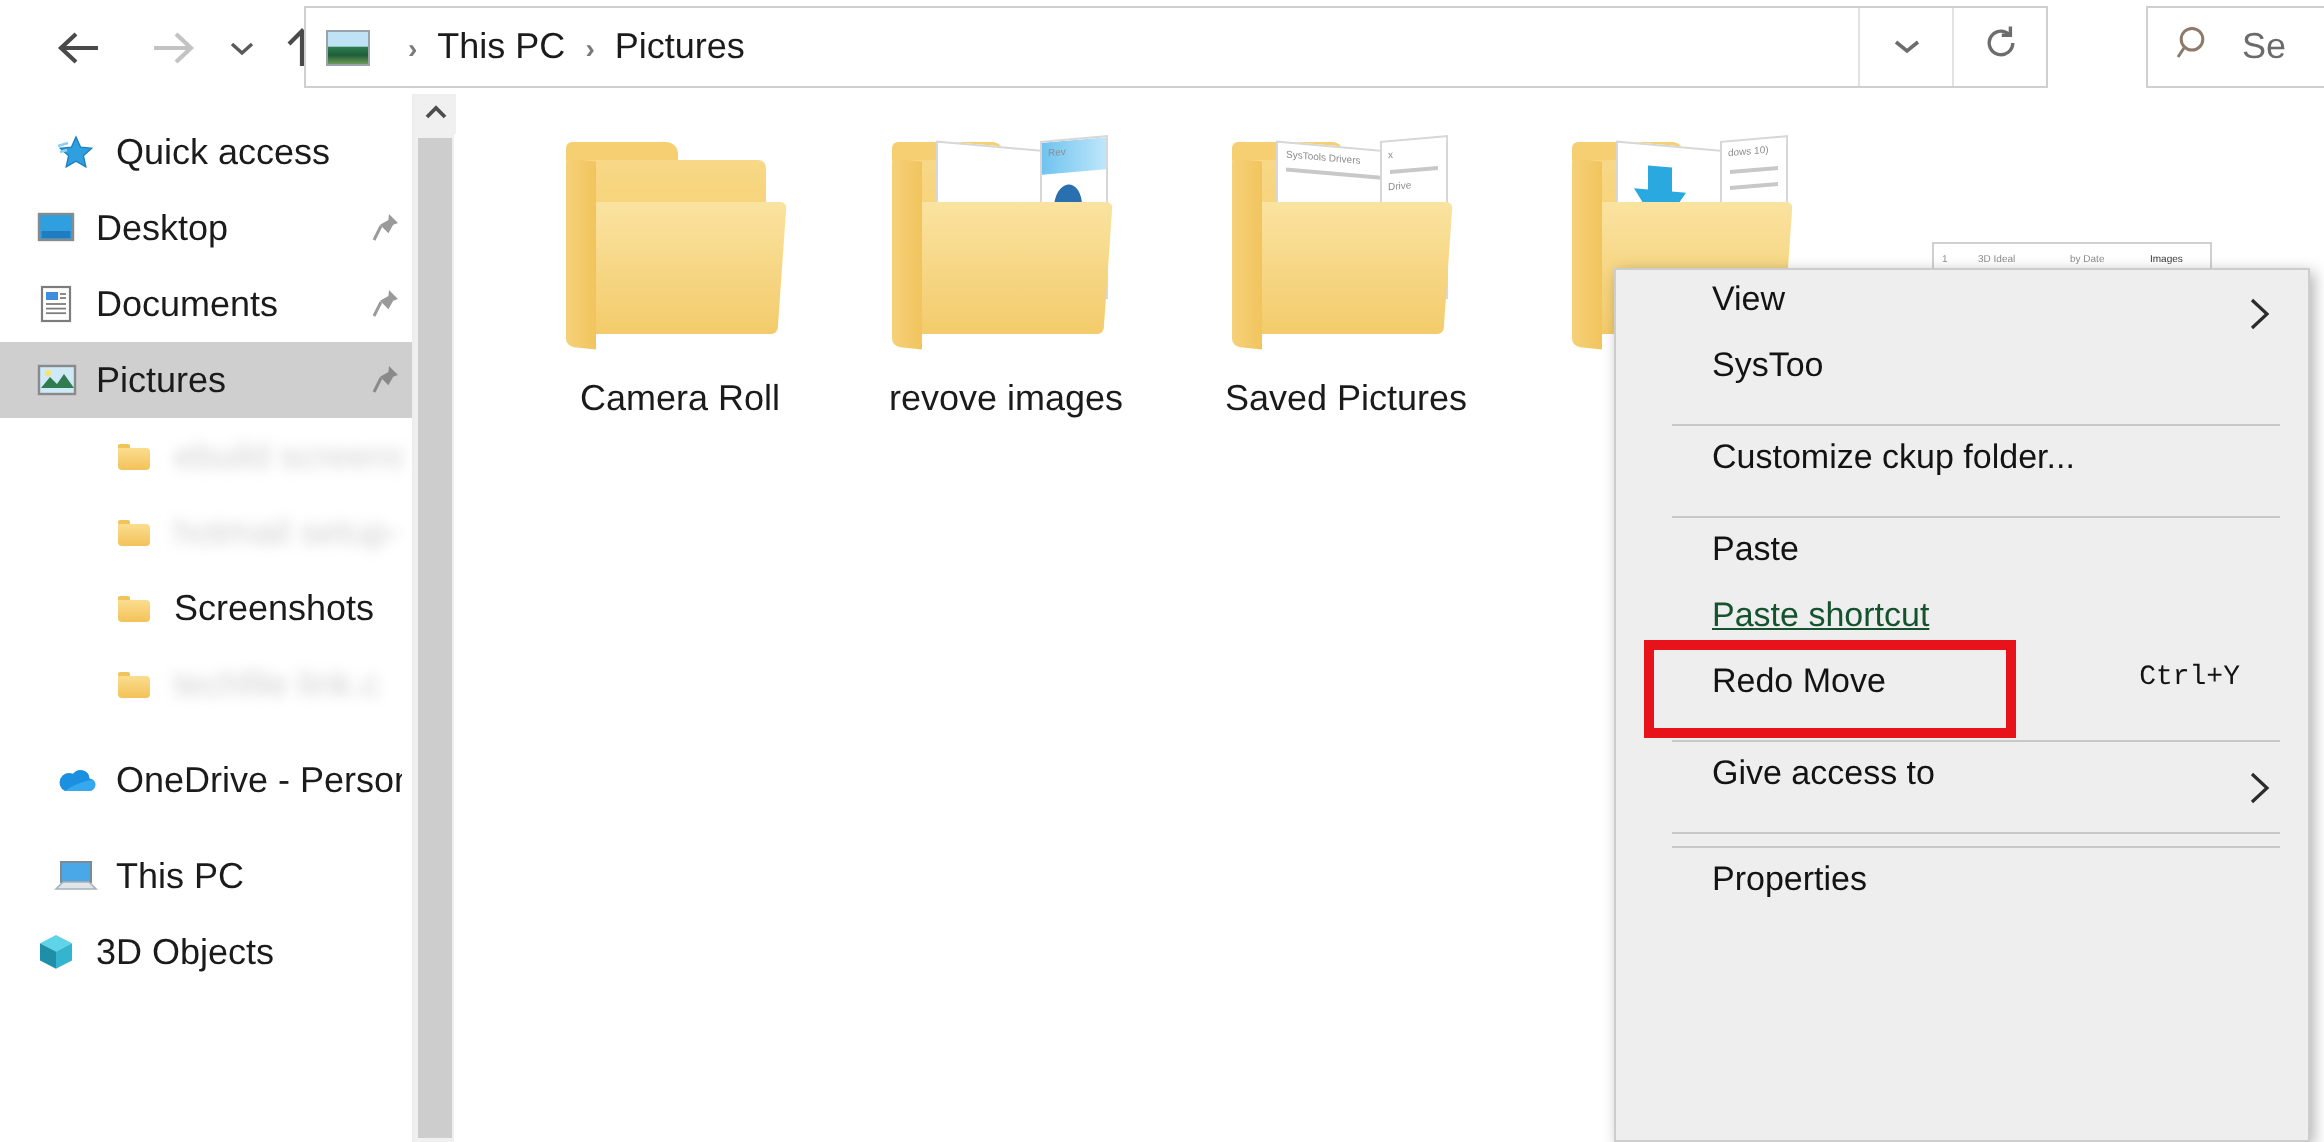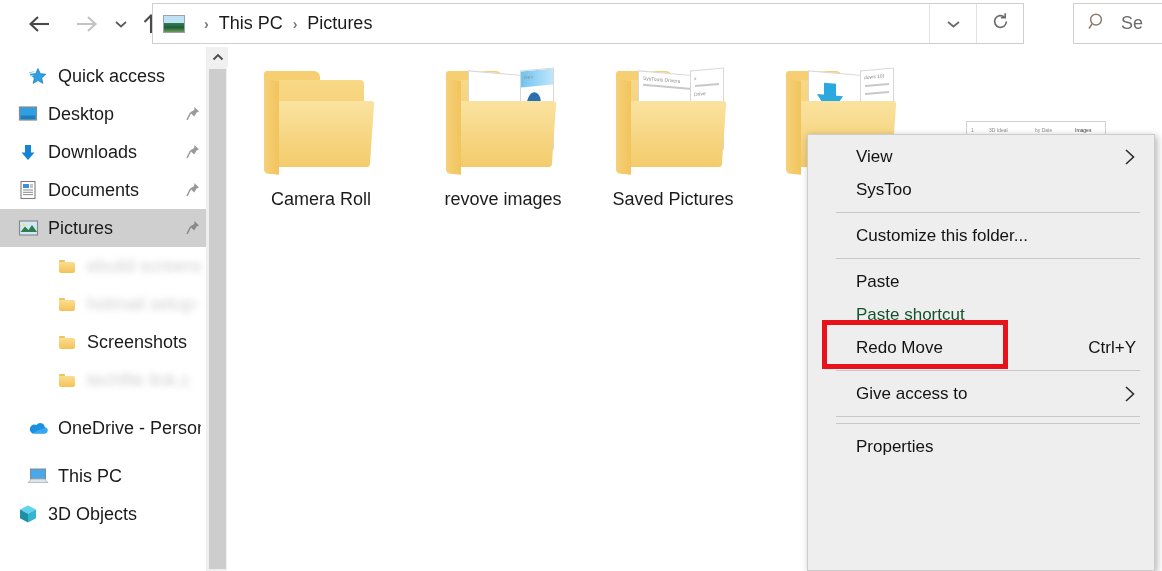--- a/index.html
+++ b/index.html
@@ -212,28 +212,29 @@
   .tiny-txt { position:absolute; font-size:5px; color:#8d8d8d; white-space:nowrap;}
 
   
   .ctxmenu {
     position:absolute; left:807px; top:134px; width:348px; height:437px;
     background:#eeeeee; border:1px solid #cdcdcd;
     box-shadow: 2px 2px 7px rgba(0,0,0,.30);
     z-index: 40;
   }
   .mi {
-    position:relative; height:33px; display:flex; align-items:center;
-    padding-left:48px; cursor:pointer;
+    position:relative; height:33px; display:flex; align-items:flex-start;
+    padding-left:48px; padding-right:16px; cursor:pointer;
   }
   .mi-label { font-size:17px; color:#131313; white-space:nowrap; }
   .mi.disabled .mi-label { color:#14532d;text-decoration:underline; }
   .mi-accel {
-    margin-left:auto; font-size:17px; color:#131313; white-space:nowrap;
+    margin-left:auto; font-size:14px; color:#131313; white-space:nowrap;
     padding-right:18px;
+    font-family:Liberation Mono, monospace;
   }
   .mi-arrow {
     position:absolute; right:18px; top:50%; transform:translateY(-50%);
     width:12px; height:18px;
   }
   .mi-sep {
     height:1px; background:#c8c8c8; margin:6px 14px 6px 28px;
   }
   .ctx-space { height:5px; }
 
@@ -345,35 +346,20 @@
       </span>
       <span class="side-label">Desktop</span>
       <span class="pin">
         <svg width="14" height="16" viewBox="0 0 14 16">
           <path d="M8.5 1 L13 5.5 L10.6 6.4 L8.2 10.6 L4 6.4 L8.2 4 Z" fill="#9a9a9a"></path>
           <line x1="4.5" y1="7" x2="1" y2="14" stroke="#9a9a9a" stroke-width="1.5"></line>
         </svg>
       </span>
     </div>
 
-    <div class="side-item ind-1">
-      <span class="side-ico">
-        <svg width="20" height="19" viewBox="0 0 20 19">
-          <rect x="7" y="2" width="6" height="8" fill="#1583d4"></rect>
-          <path d="M3.5 9.5 L10 17 L16.5 9.5 Z" fill="#1583d4"></path>
-        </svg>
-      </span>
-      <span class="side-label">Downloads</span>
-      <span class="pin">
-        <svg width="14" height="16" viewBox="0 0 14 16">
-          <path d="M8.5 1 L13 5.5 L10.6 6.4 L8.2 10.6 L4 6.4 L8.2 4 Z" fill="#9a9a9a"></path>
-          <line x1="4.5" y1="7" x2="1" y2="14" stroke="#9a9a9a" stroke-width="1.5"></line>
-        </svg>
-      </span>
-    </div>
 
     <div class="side-item ind-1">
       <span class="side-ico">
         <svg width="18" height="20" viewBox="0 0 18 20">
           <rect x="2" y="1.5" width="14" height="17" fill="#ffffff" stroke="#7d7d7d" stroke-width="1.1"></rect>
           <rect x="4" y="4" width="6" height="4" fill="#3f8ddb"></rect>
           <g stroke="#7d7d7d" stroke-width=".9">
             <line x1="11" y1="5" x2="14" y2="5"></line>
             <line x1="11" y1="7" x2="14" y2="7"></line>
             <line x1="4" y1="10" x2="14" y2="10"></line>
@@ -479,21 +465,21 @@
         <svg width="12" height="9" viewBox="0 0 12 9">
           <path d="M1.5 6.5 L6 2 L10.5 6.5" fill="none" stroke="#4d4d4d" stroke-width="1.9"></path>
         </svg>
       </span>
     </div>
     <div class="sb-thumb"></div>
   </div>
 
   <div class="content">
 
-    <div class="tile" style="left:3px; top:14px;">
+    <div class="tile" style="left:22px; top:14px;">
       <div class="tile-thumb">
         <div class="fold">
           <div class="tab"></div>
             <div class="back"></div>
           <div class="front"></div>
             <div class="spine"></div>
         </div>
       </div>
       <div class="tile-label">Camera Roll</div>
     </div>
@@ -614,21 +600,21 @@
 
 
 
     <div class="mi">
       <span class="mi-label">SysToo</span>
     </div>
 
     <div class="mi-sep"></div>
 
     <div class="mi">
-      <span class="mi-label">Customize this folder...</span>
+      <span class="mi-label">Customize ckup folder...</span>
     </div>
 
     <div class="mi-sep"></div>
 
     <div class="mi">
       <span class="mi-label">Paste</span>
     </div>
 
     <div class="mi disabled">
       <span class="mi-label">Paste shortcut</span>

